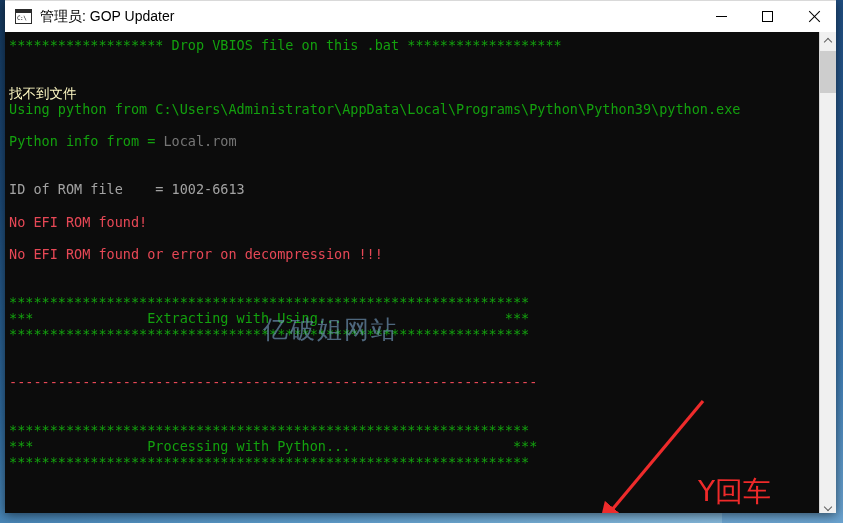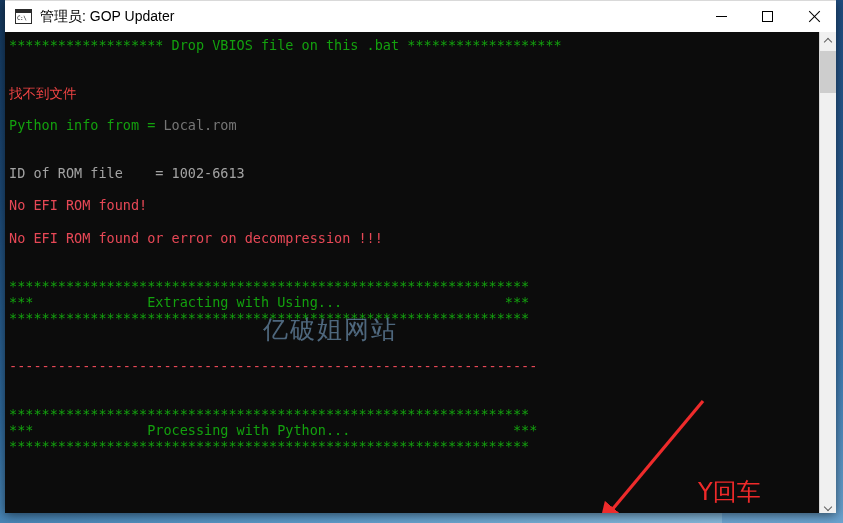--- a/index.html
+++ b/index.html
@@ -142,21 +142,21 @@
     font-size: 13.5px;
     line-height: 16.05px;
     height: 16.05px;
     white-space: pre;
     letter-spacing: 0px;
   }
   .c-green  { color: #13a10e; }
   .c-red    { color: #e74856; }
   .c-cyan   { color: #a3a3a3; }
   .c-gray   { color: #767676; }
-  .c-white  { color: #ef4444; }
+  .c-white  { color: #fef9c3; }
   .c-blank  { color: transparent; }
 
   
   #watermark {
     position: absolute;
     left: 258px;
     top: 278px;
     font-family: "DejaVu Sans", sans-serif;
     font-size: 25px;
     line-height: 40px;
@@ -166,21 +166,21 @@
     white-space: nowrap;
     user-select: none;
   }
 
   
   #annot-text {
     position: absolute;
     left: 693px;
     top: 445px;
     font-family: "DejaVu Sans", sans-serif;
-    font-size: 24px;
+    font-size: 28px;
     line-height: 30px;
     color: #ef2a2a;
     white-space: nowrap;
   }
   #annot-arrow {
     position: absolute;
     left: 590px;
     top: 365px;
     width: 120px;
     height: 130px;
@@ -260,20 +260,21 @@
     </div>
 
     <div id="console-wrap">
 
       <div id="console">
 
       <div class="cline c-green">******************* Drop VBIOS file on this .bat *******************</div>
           <div class="cline c-blank"> </div>
           <div class="cline c-blank"> </div>
           <div class="cline c-white">找不到文件</div>
+          <div class="cline c-green">Using python from C:\Users\Administrator\AppData\Local\Programs\Python\Python39\python.exe</div>
           <div class="cline c-blank"> </div>
           <div class="cline c-green"><span>Python info from = </span><span class="c-gray">Local.rom</span></div>
           <div class="cline c-blank"> </div>
           <div class="cline c-blank"> </div>
           <div class="cline c-cyan">ID of ROM file    = 1002-6613</div>
           <div class="cline c-blank"> </div>
           <div class="cline c-red">No EFI ROM found!</div>
           <div class="cline c-blank"> </div>
           <div class="cline c-red">No EFI ROM found or error on decompression !!!</div>
           <div class="cline c-blank"> </div>

